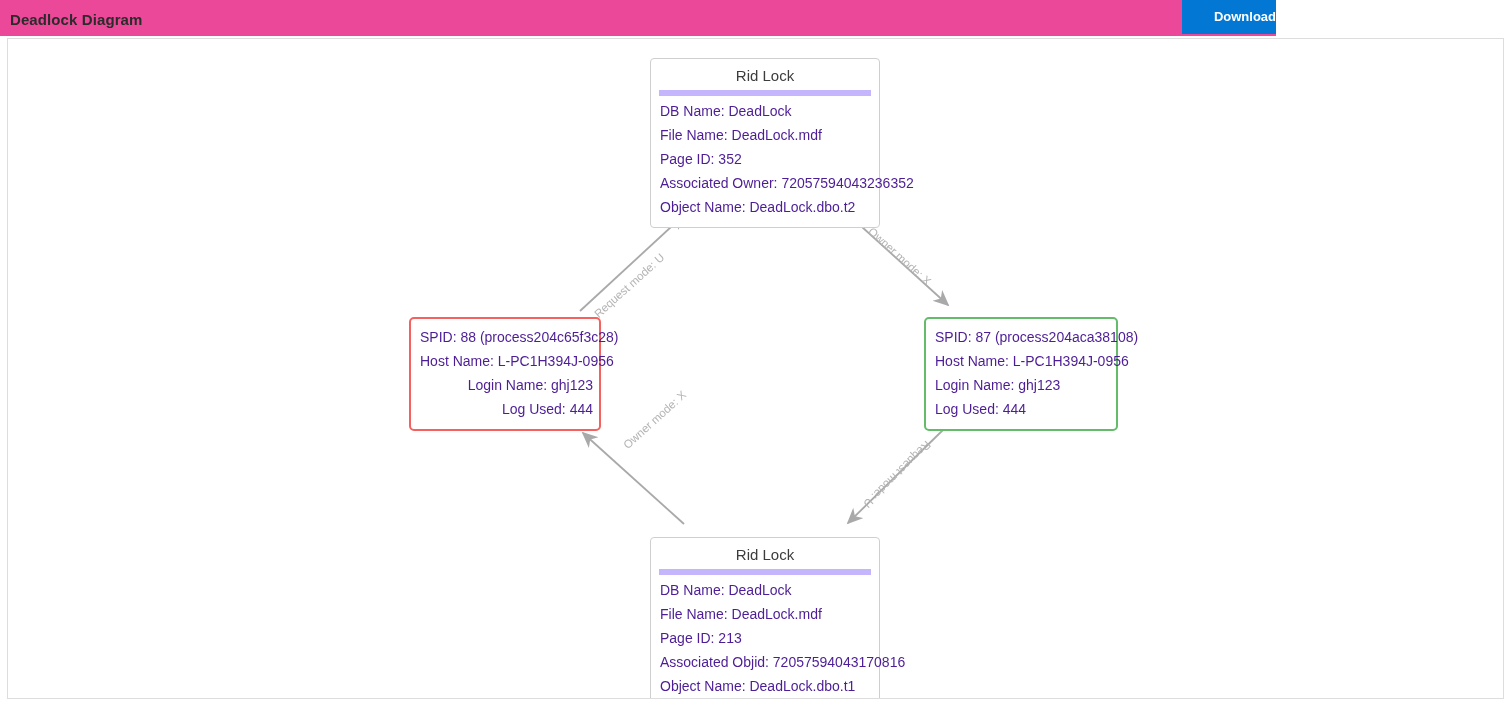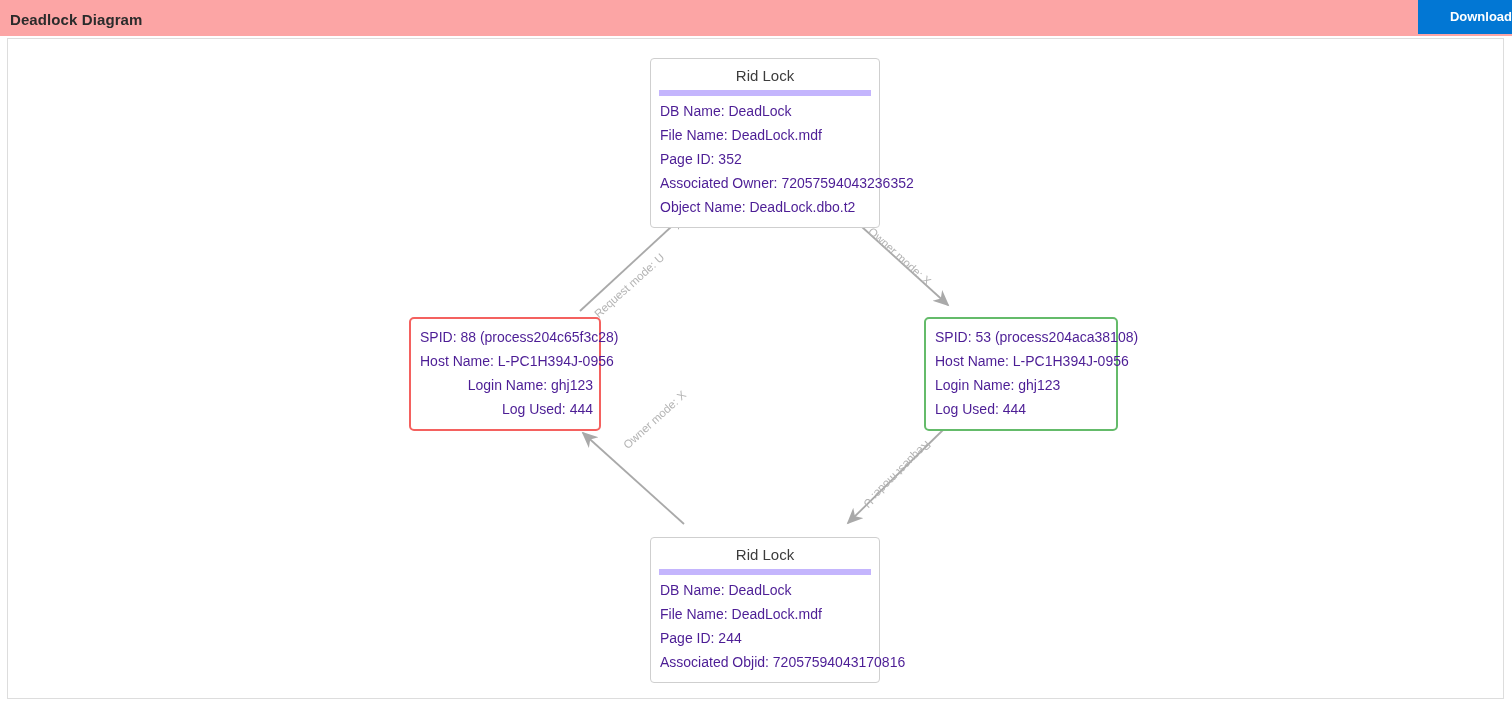--- a/index.html
+++ b/index.html
@@ -20,23 +20,23 @@
     width: 1512px;
     height: 707px;
     position: relative;
     background: #ffffff;
     box-sizing: border-box;
   }
   .header {
     position: absolute;
     left: 0;
     top: 0;
-    width: 1512px;
+    width: 1276px;
     height: 36px;
-    background: #fca5a5;
+    background: #ec4899;
   }
   .header-title {
     position: absolute;
     left: 10px;
     top: 11px;
     font-size: 15px;
     font-weight: bold;
     color: #2b2b2b;
     letter-spacing: 0.1px;
     white-space: nowrap;
@@ -181,33 +181,34 @@
         <div class="node-line">File Name: DeadLock.mdf</div>
         <div class="node-line">Page ID: 352</div>
         <div class="node-line">Associated Owner: 72057594043236352</div>
         <div class="node-line">Object Name: DeadLock.dbo.t2</div>
       </div>
 
       <div class="node node-lock" id="node-bottom">
         <div class="node-title">Rid Lock</div>
         <div class="node-line">DB Name: DeadLock</div>
         <div class="node-line">File Name: DeadLock.mdf</div>
-        <div class="node-line">Page ID: 244</div>
+        <div class="node-line">Page ID: 213</div>
         <div class="node-line">Associated Objid: 72057594043170816</div>
+        <div class="node-line">Object Name: DeadLock.dbo.t1</div>
       </div>
 
       <div class="node node-victim" id="node-left">
         <div class="node-line">SPID:  88 (process204c65f3c28)</div>
         <div class="node-line">Host Name: L-PC1H394J-0956</div>
         <div class="node-line">Login Name: ghj123</div>
         <div class="node-line">Log Used: 444</div>
       </div>
 
       <div class="node node-owner" id="node-right">
-        <div class="node-line">SPID:  53 (process204aca38108)</div>
+        <div class="node-line">SPID:  87 (process204aca38108)</div>
         <div class="node-line">Host Name: L-PC1H394J-0956</div>
         <div class="node-line">Login Name: ghj123</div>
         <div class="node-line">Log Used: 444</div>
       </div>
 
     </div>
   </div>
 </div>
 
 </body></html>

